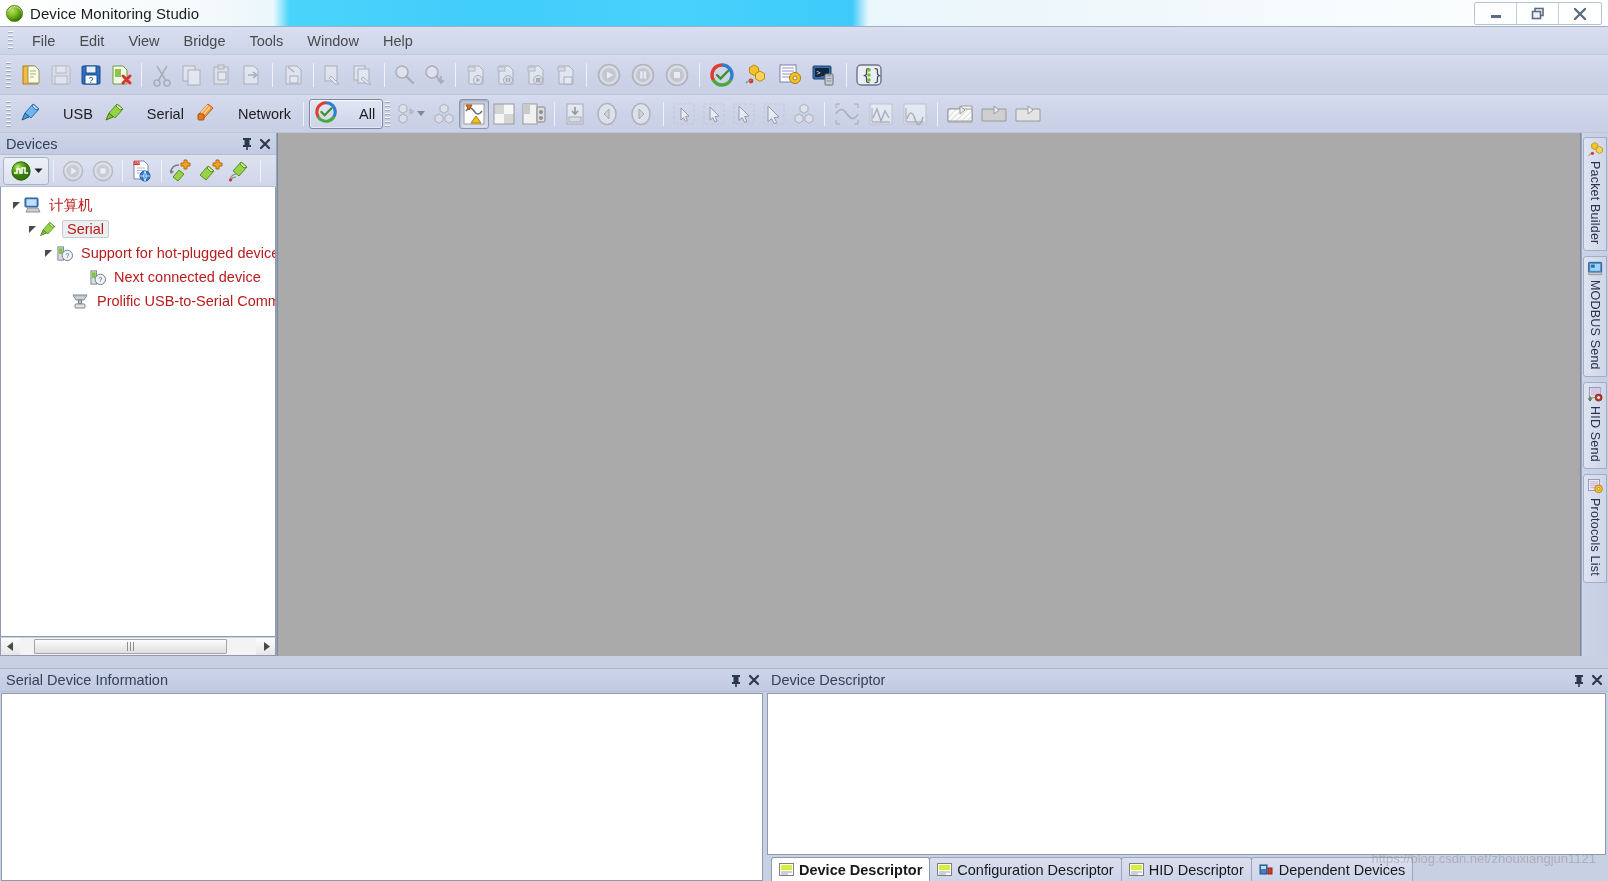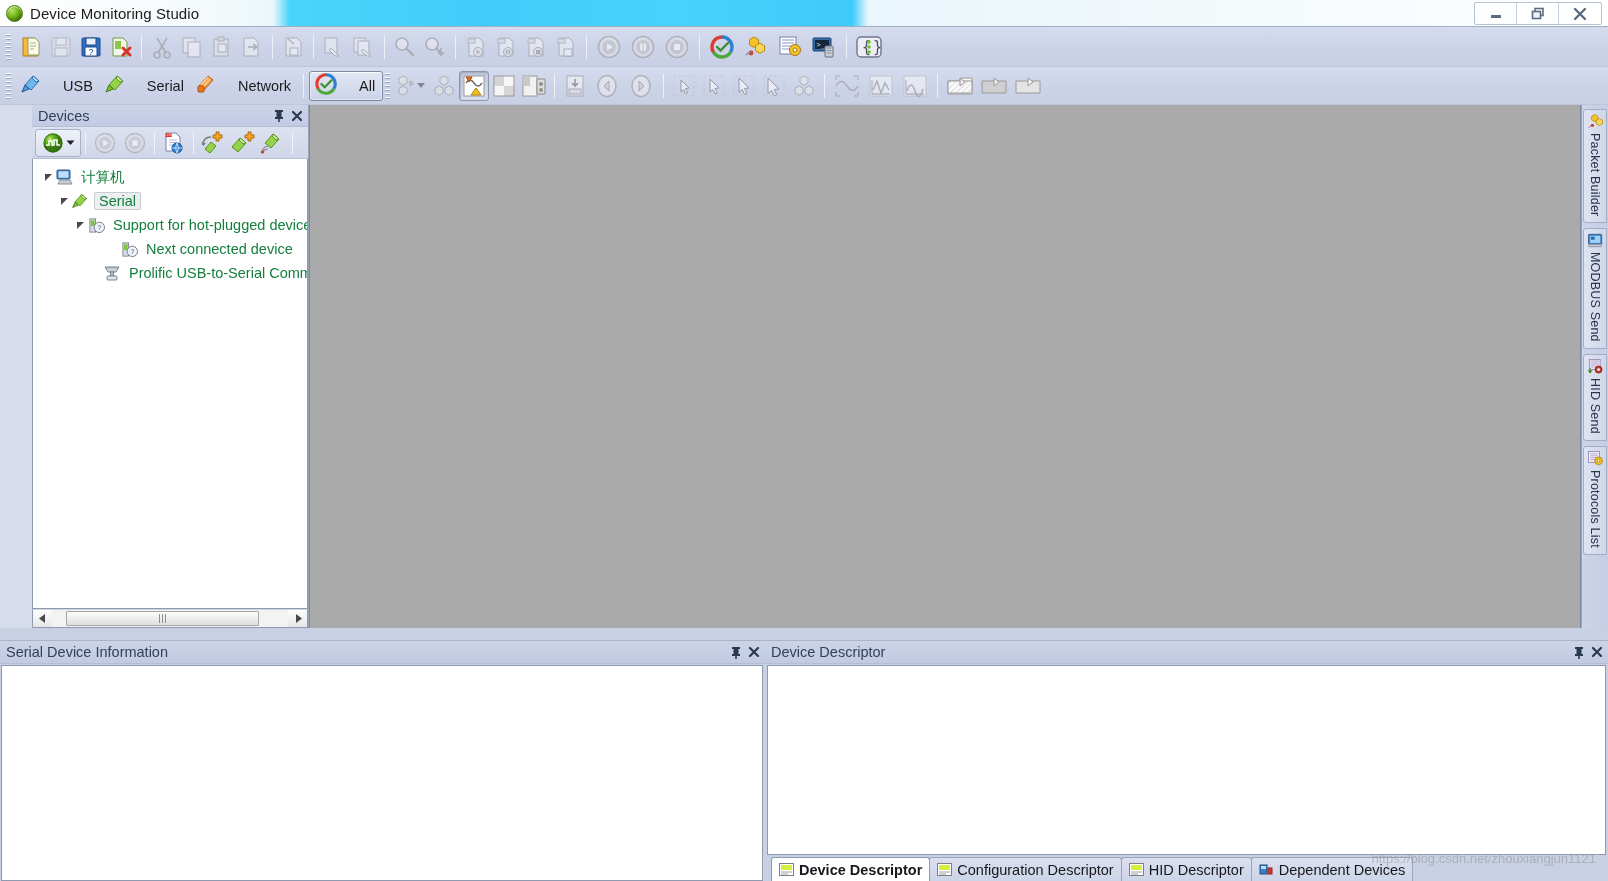--- a/index.html
+++ b/index.html
@@ -144,21 +144,20 @@
   .body-area {
     flex: 1 1 auto;
     display: flex;
     flex-direction: column;
     min-height: 0;
   }
   .upper-row {
     flex: 0 0 523px;
     display: flex;
     min-height: 0;
-    margin-left: 32px;
   }
 
   
   .devices-panel {
     width: 277px;
     flex: 0 0 277px;
     display: flex;
     flex-direction: column;
     background: #d6dcec;
     border-right: 1px solid #96a2b8;
@@ -214,21 +213,21 @@
     margin: 0;
     overflow: hidden;
     position: relative;
     padding-top: 6px;
   }
   .tree-row {
     display: flex;
     align-items: center;
     height: 24px;
     font-size: 14.5px;
-    color: #15803d;
+    color: #b91c1c;
     white-space: nowrap;
   }
   .tw-arrow {
     width: 14px; height: 14px;
     flex: 0 0 14px;
     display: flex; align-items: center; justify-content: center;
   }
   .tw-arrow.empty { visibility: hidden; }
   .tw-icon {
     width: 18px; height: 18px;
@@ -424,20 +423,30 @@
         </svg>
       </div>
       <div class="win-btn">
         <svg width="16" height="14" viewBox="0 0 16 14">
           <path d="M3 2 L13 12 M13 2 L3 12" stroke="#5b6c82" stroke-width="2.4" fill="none" stroke-linecap="round"></path>
         </svg>
       </div>
     </div>
   </div>
 
+  <div class="menubar">
+    <div class="menu-grip"></div>
+    <div class="menu-item">File</div>
+    <div class="menu-item">Edit</div>
+    <div class="menu-item">View</div>
+    <div class="menu-item">Bridge</div>
+    <div class="menu-item">Tools</div>
+    <div class="menu-item">Window</div>
+    <div class="menu-item">Help</div>
+  </div>
 
   <div class="toolbar toolbar-1">
     <div class="tb-grip"></div>
 
     <div class="tb-btn">
       <svg width="24" height="24" viewBox="0 0 24 24">
         <path d="M4 3 h11 l4 4 v14 H4 z" fill="#f7b93e" stroke="#b07c12" stroke-width="1"></path>
         <path d="M9 3 h7 l4 4 v13 H9 z" fill="#fdfbe8" stroke="#8a9c6a" stroke-width="1"></path>
         <path d="M11 8 h6 M11 11 h6 M11 14 h4" stroke="#9fb184" stroke-width="1"></path>
       </svg>

